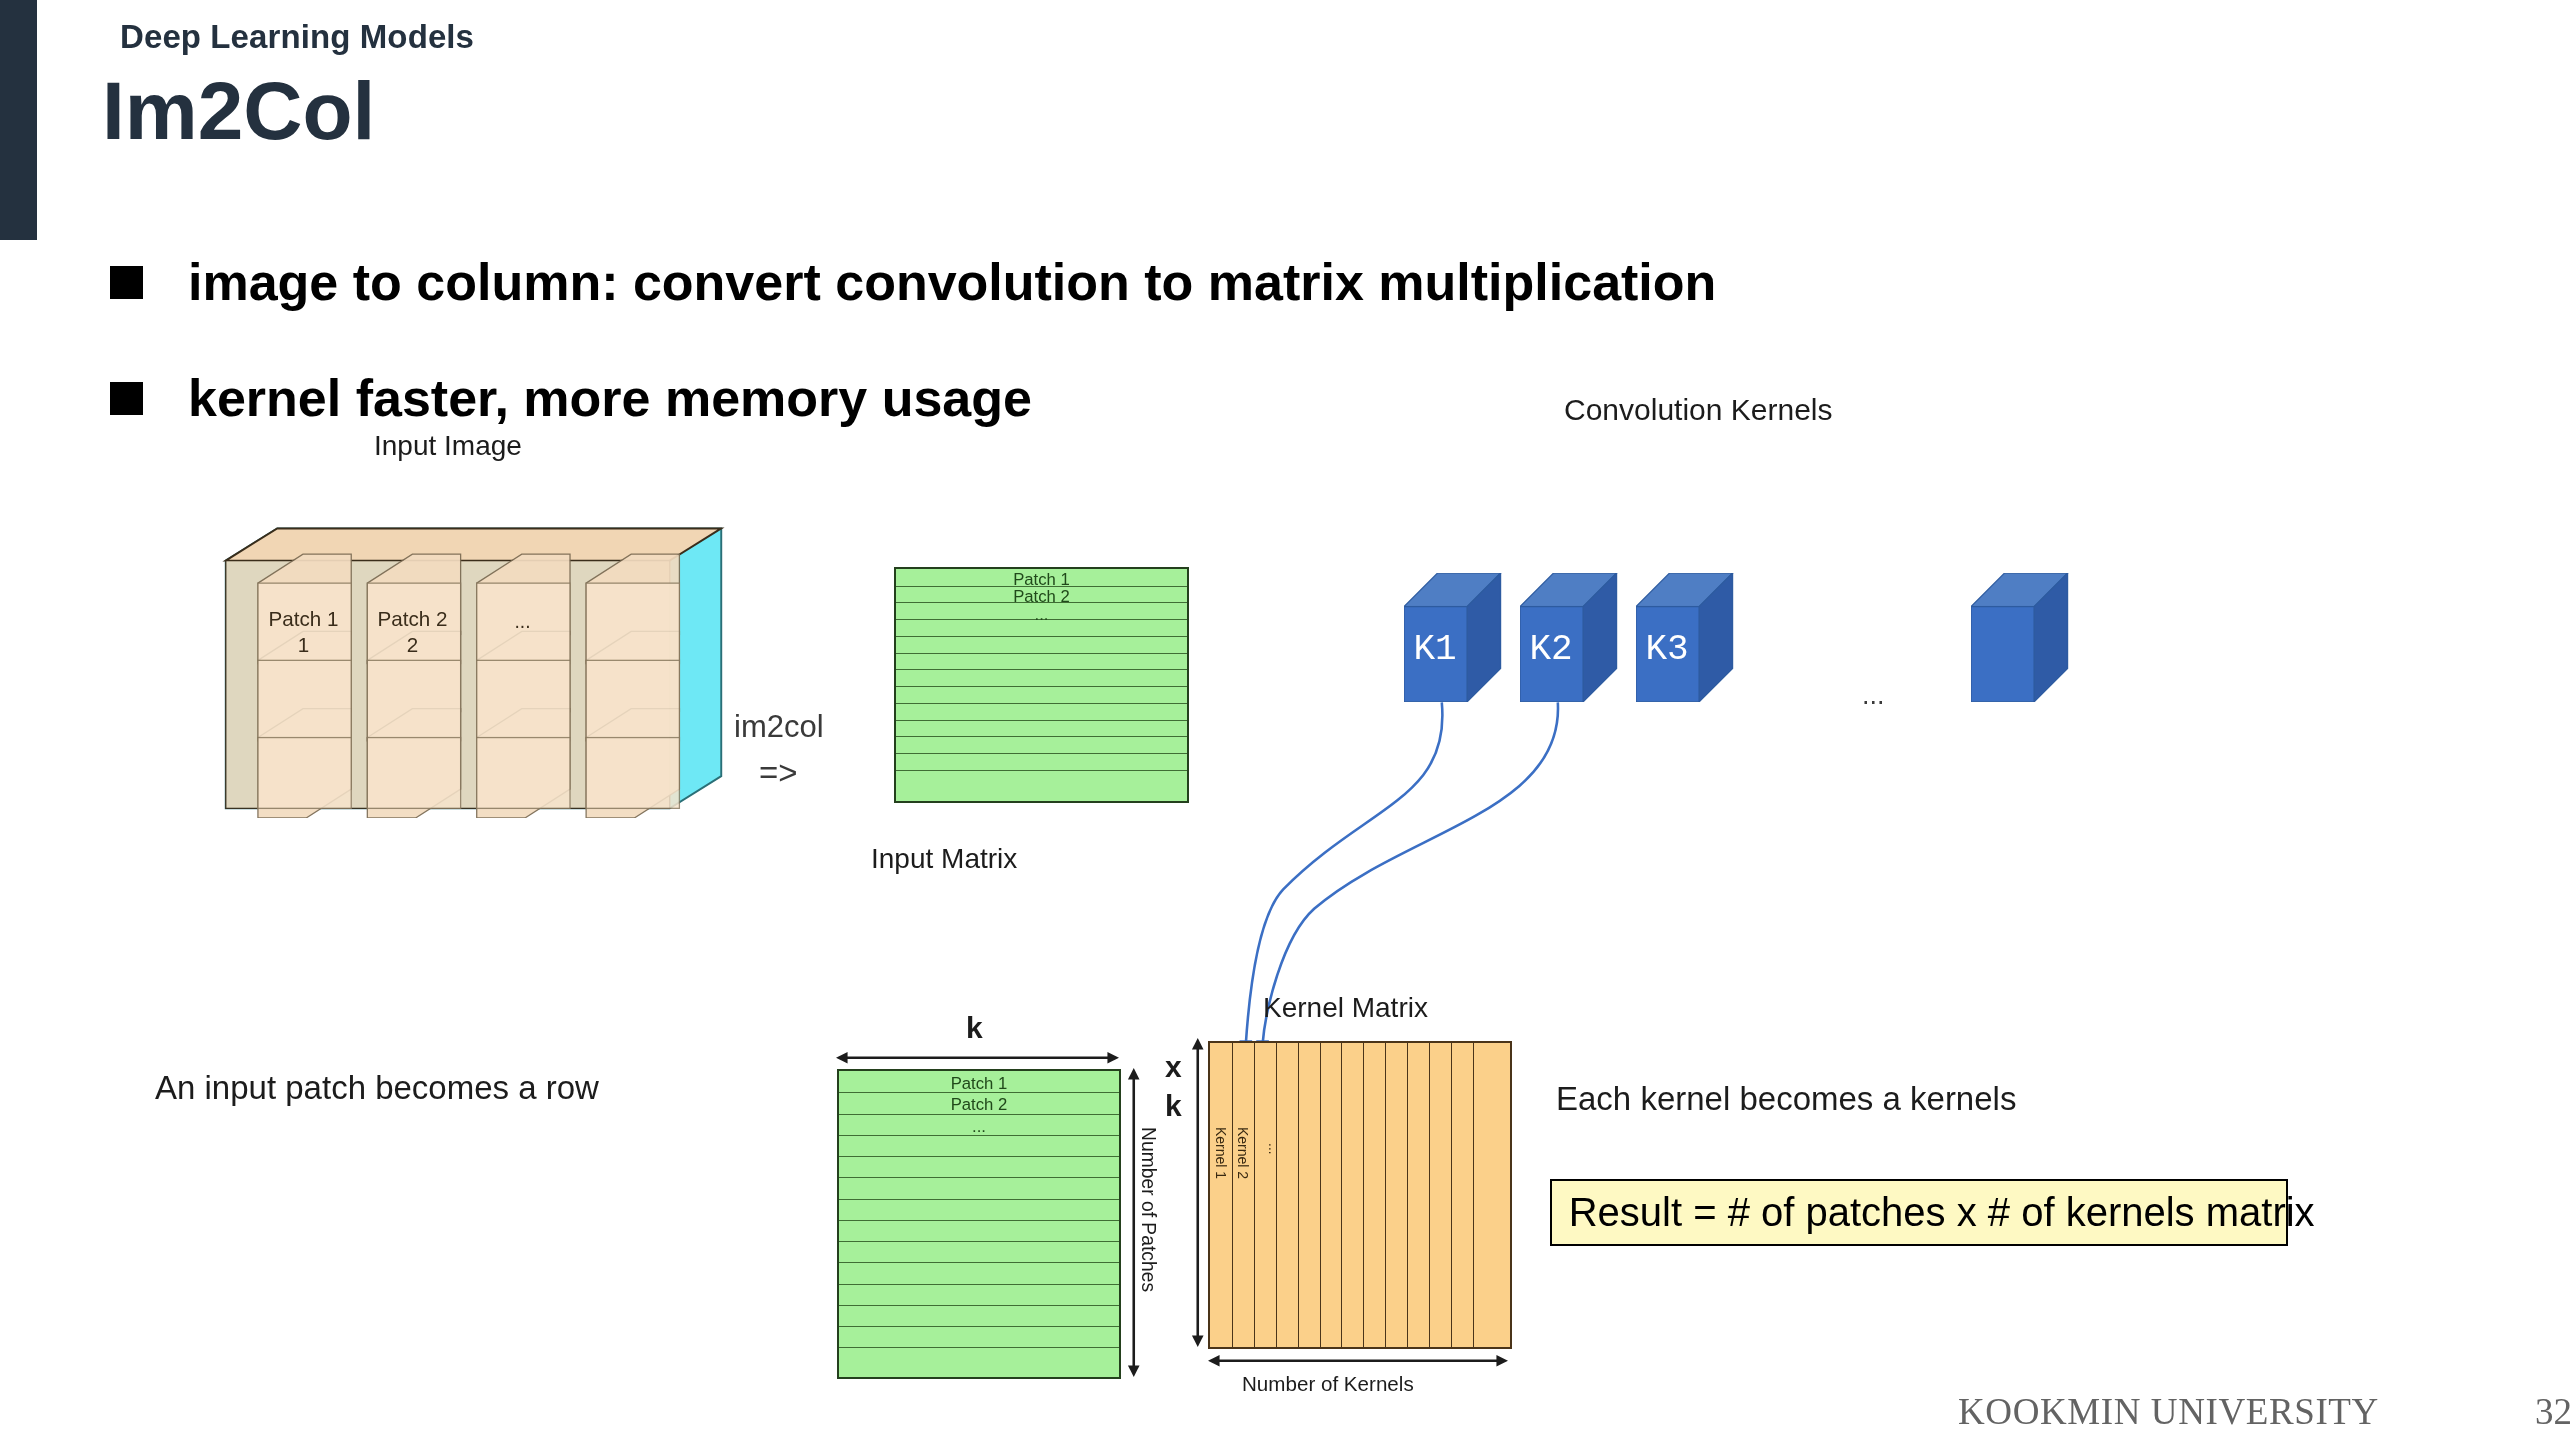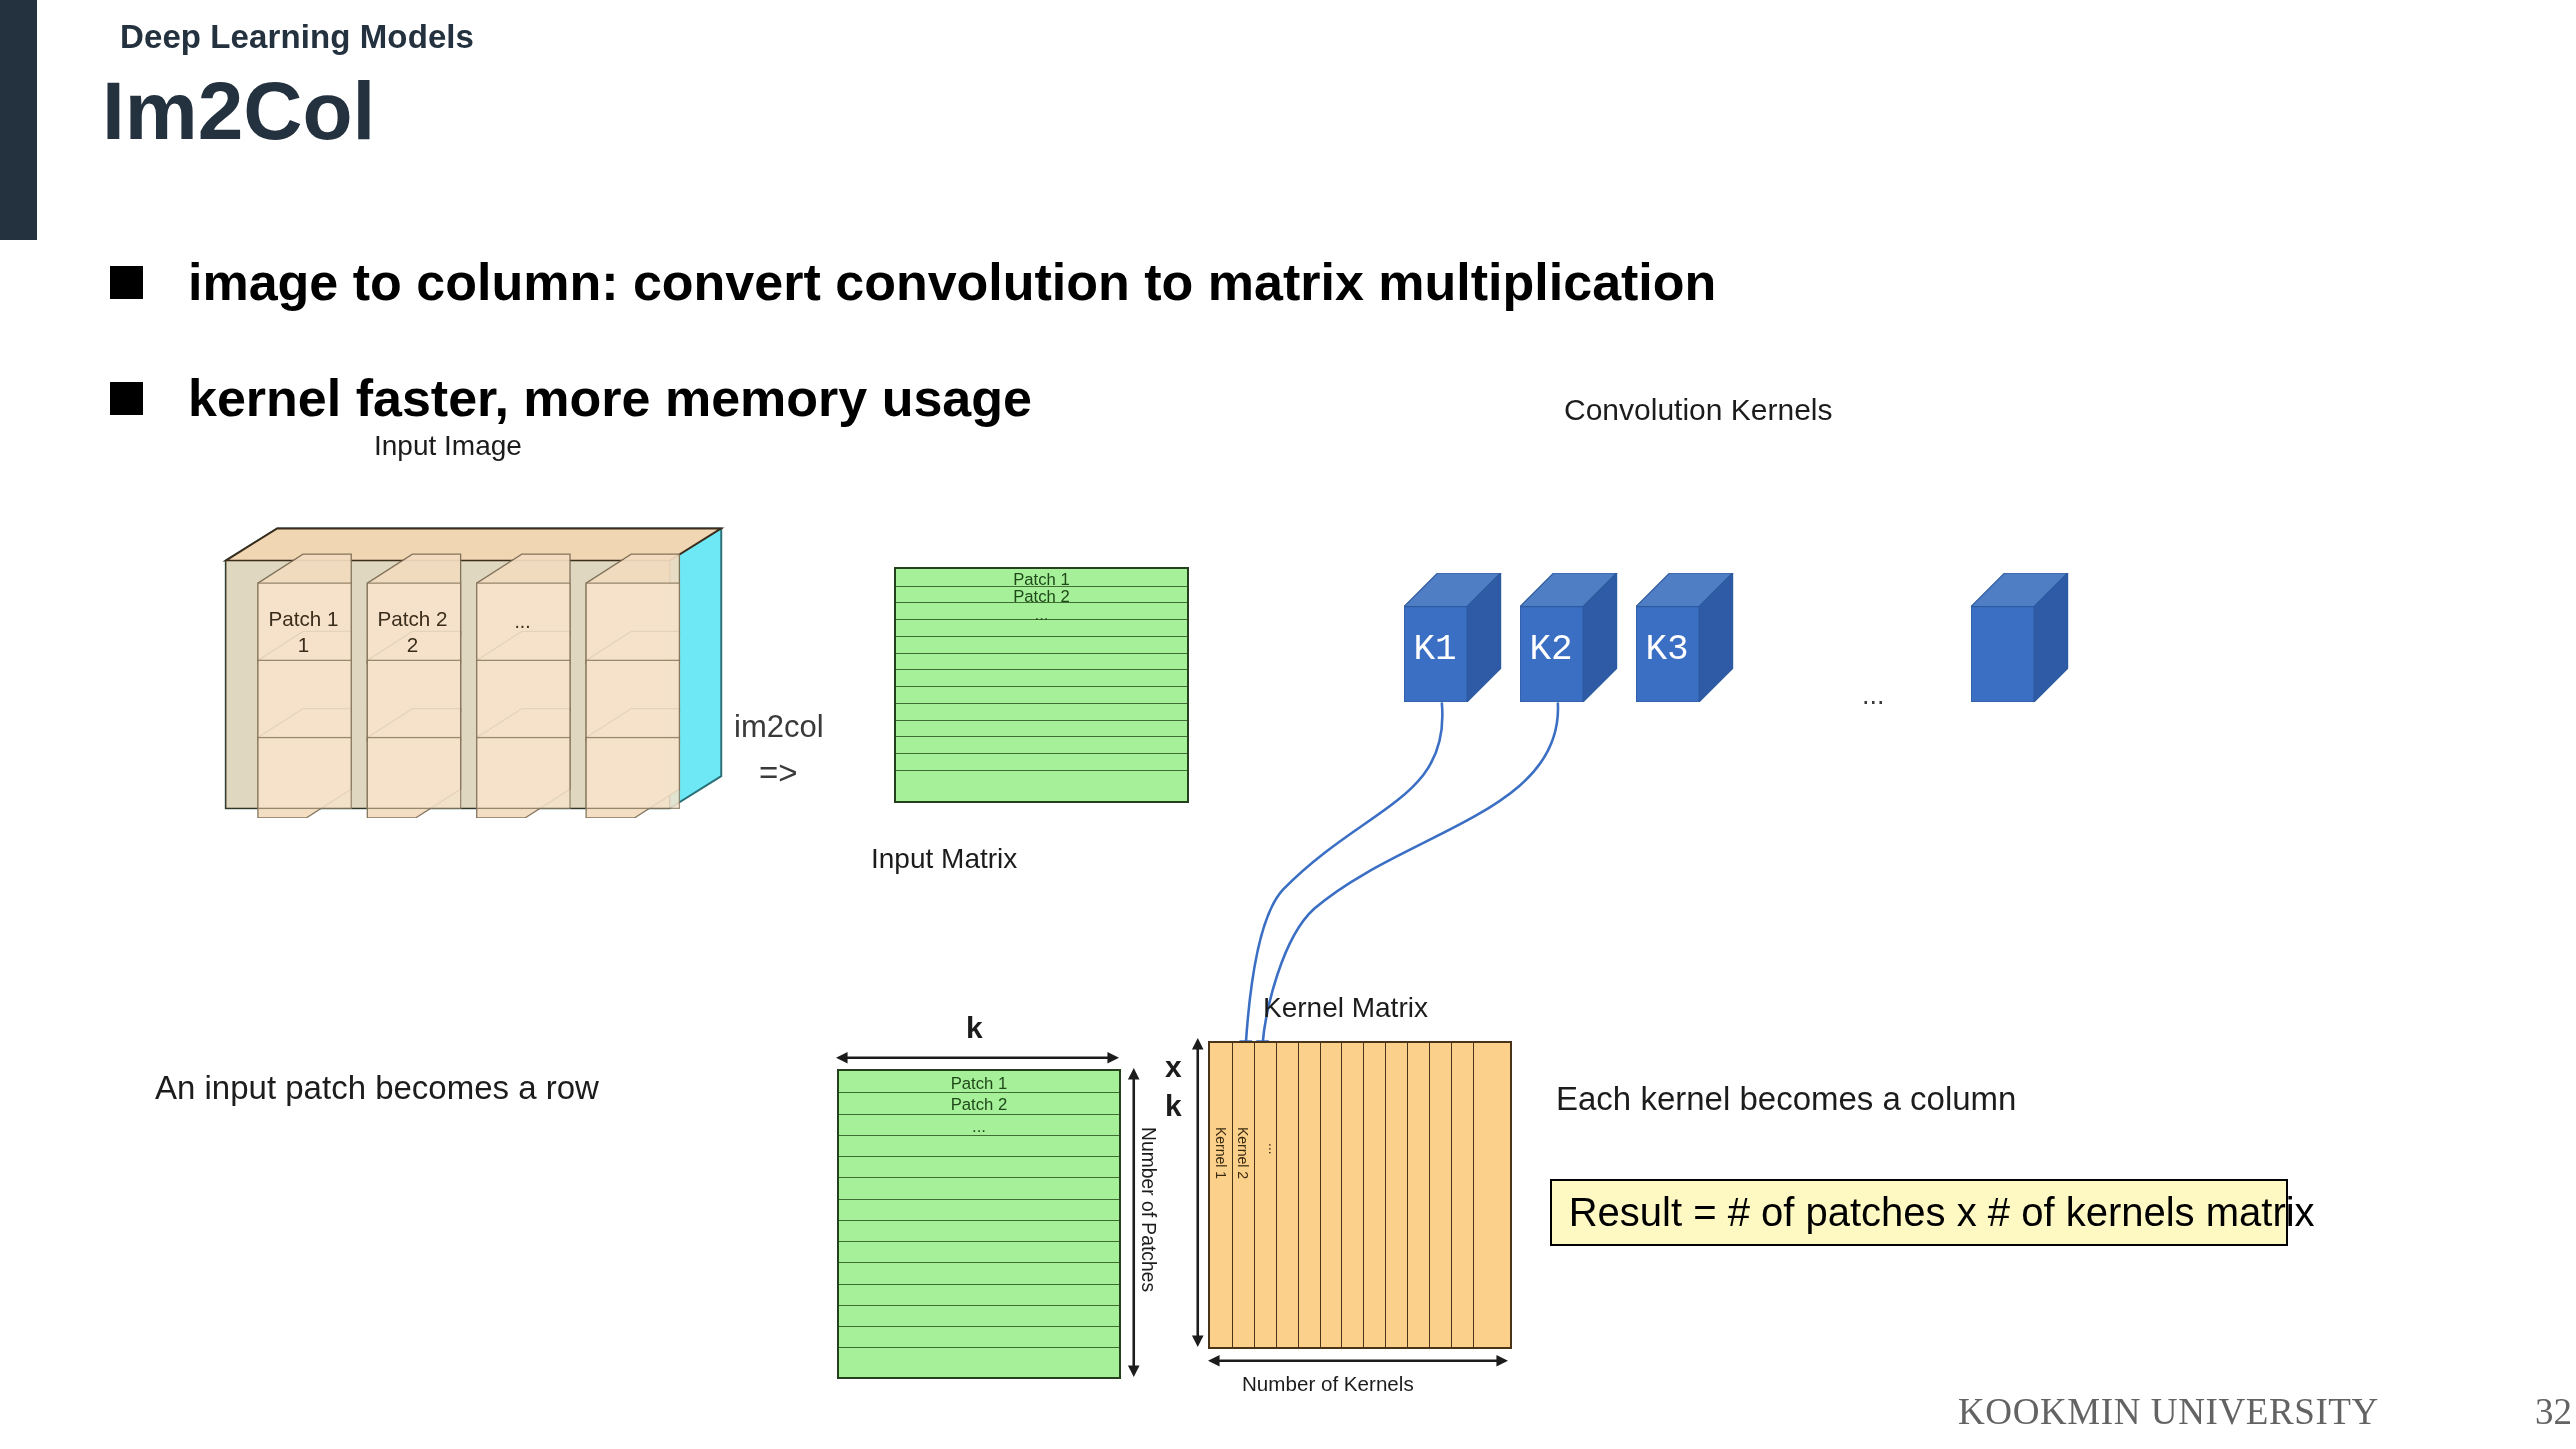--- a/index.html
+++ b/index.html
@@ -256,21 +256,21 @@
     <div class="vtxt" style="left:72px;top:100px;">...</div>
   </div>
 
   <svg style="position:absolute;left:1208px;top:902px;" width="300" height="15.5" viewBox="0 0 466 24">
     <line x1="12" y1="12" x2="454" y2="12" stroke="#1c1c1c" stroke-width="4"></line>
     <polygon points="0,12 18,3 18,21" fill="#1c1c1c"></polygon>
     <polygon points="466,12 448,3 448,21" fill="#1c1c1c"></polygon>
   </svg>
   <div class="lbl" style="left:1242px;top:921px;font-size:20.6px;">Number of Kernels</div>
 
-  <div class="lbl" style="left:1556px;top:629px;font-size:33px;">Each kernel becomes a column</div>
+  <div class="lbl" style="left:1556px;top:629px;font-size:33px;">Each kernel becomes a kernels</div>
 
   <div class="result-box" style="left:1550px;top:728px;width:734px;height:63px;">
     <span>Result = # of patches x # of kernels matrix</span>
   </div>
 
 </div>
 
 <div class="footer-univ">KOOKMIN UNIVERSITY</div>
 <div class="footer-page">32</div>
 

